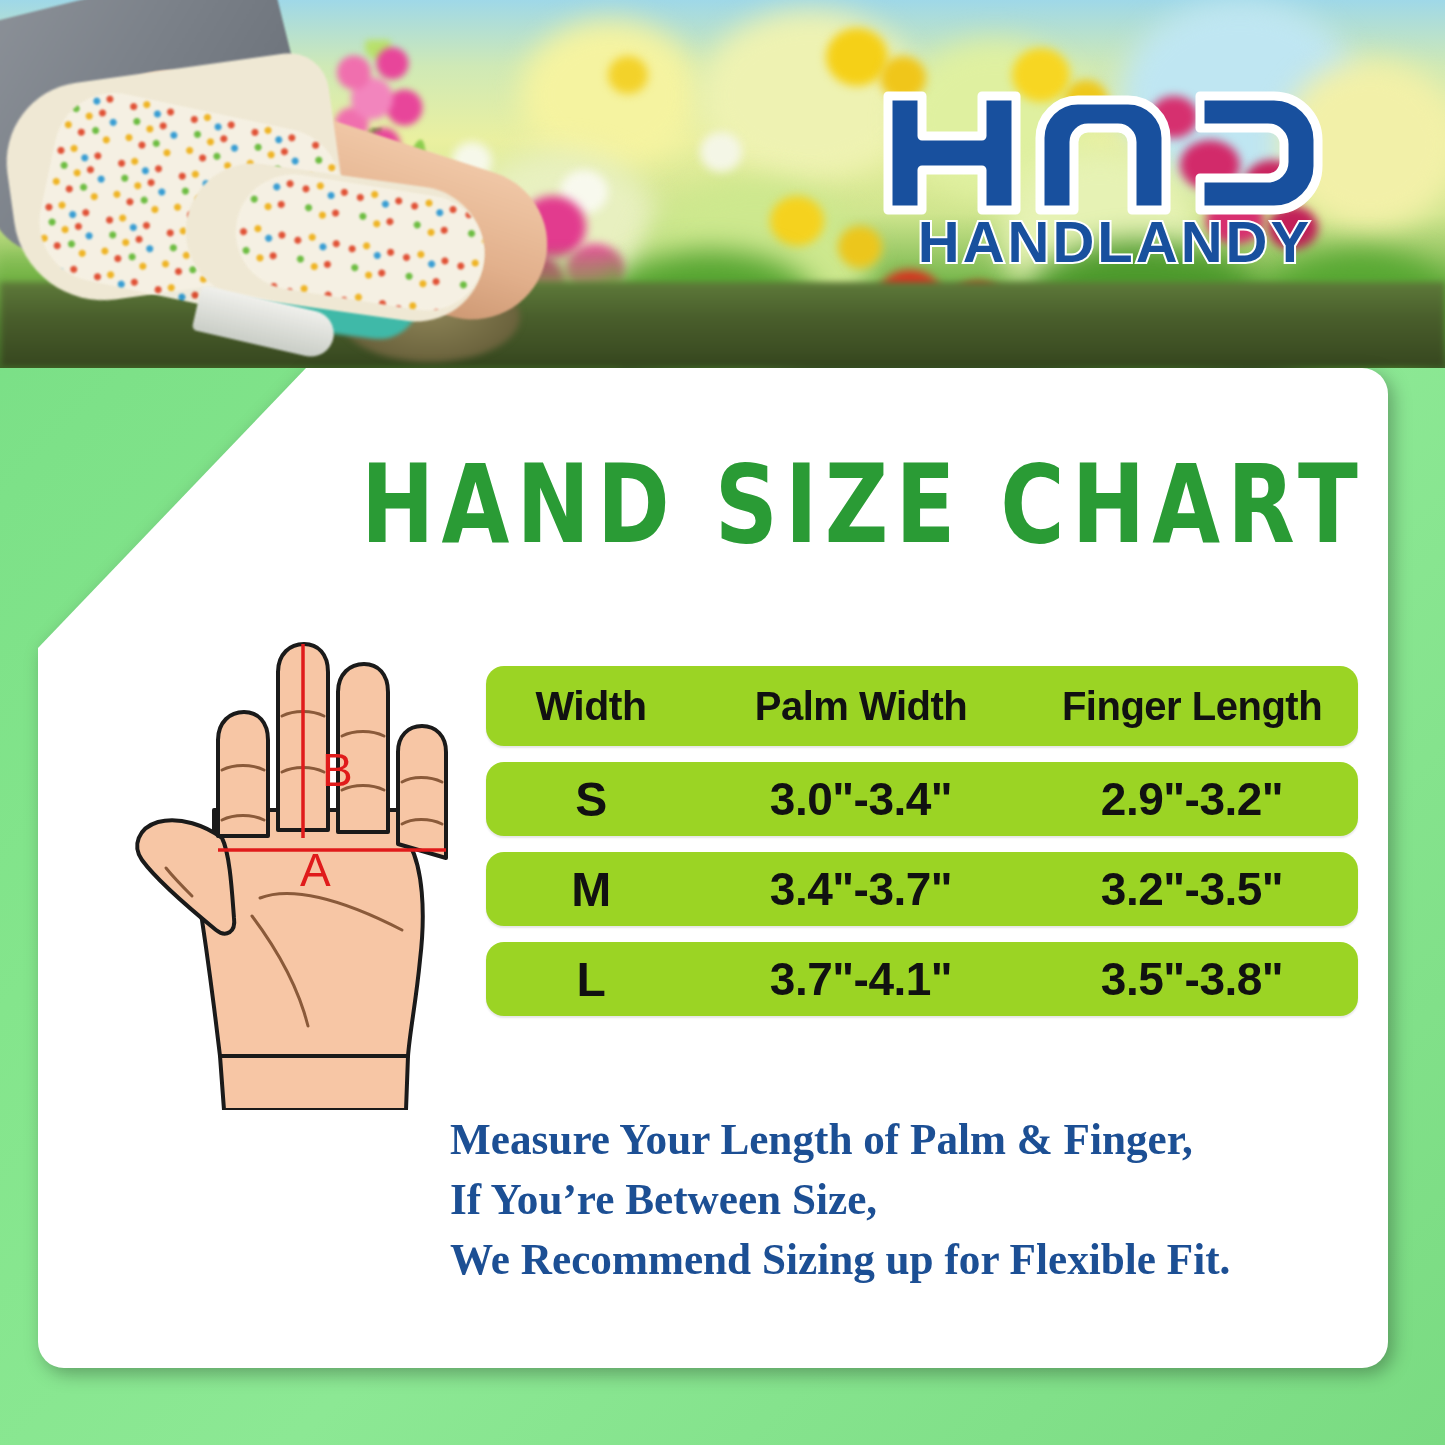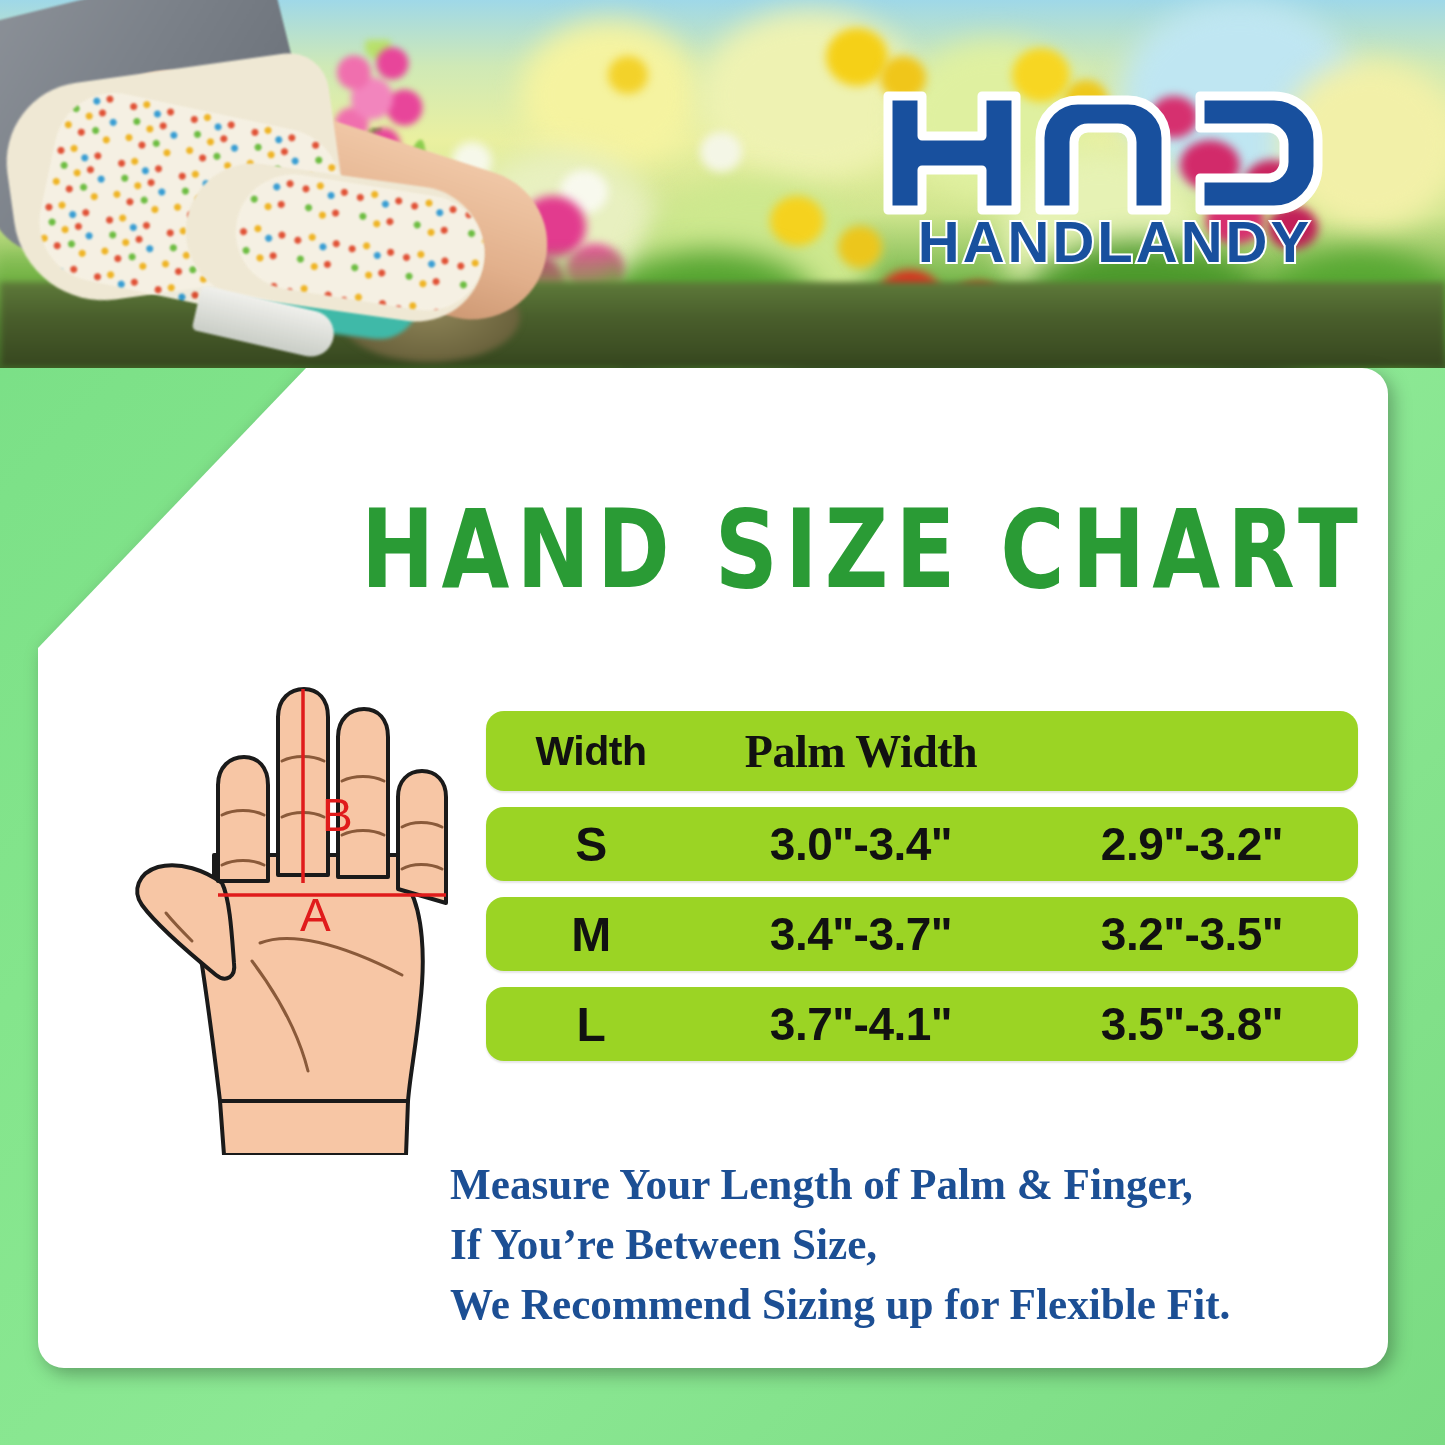--- a/index.html
+++ b/index.html
@@ -204,21 +204,21 @@
     width: 1350px; height: 1000px;
     filter: drop-shadow(5px 6px 9px rgba(0,0,0,.30));
   }
   .card {
     position: absolute; inset: 0;
     background: #ffffff;
     border-radius: 0 26px 26px 26px;
     
     clip-path: polygon(268px 0, 100% 0, 100% 100%, 0 100%, 0 280px);
   }
-  .card-inner { position: absolute; inset: 0; margin-top: 45px; }
+  .card-inner { position: absolute; inset: 0; }
 
   
   .title {
     position: absolute;
     left: 315px; top: 82px;
     width: 1020px;
     font-family: "DejaVu Sans", sans-serif;
     font-weight: 700;
     font-size: 86px;
     line-height: 1;
@@ -259,21 +259,21 @@
     color: #111111;
     font-family: "Liberation Sans", sans-serif;
     font-weight: 700;
     letter-spacing: -0.5px;
   }
   .c-size  { width: 210px; }
   .c-palm  { width: 330px; }
   .c-finger{ width: 332px; }
 
   .row.header .cell { font-size: 41px; }
-  .row.header .c-palm, .row.header .c-finger { font-size: 46px; font-family: Liberation Serif, serif; }
+  .row.header .c-palm, .row.header .c-finger { font-size: 40px; }
   .row.data .c-size { font-size: 48px; }
   .row.data .c-palm, .row.data .c-finger { font-size: 46px; }
 
   
   .note {
     position: absolute;
     left: 412px; top: 742px;
     width: 900px;
     color: #1c4f94;
     font-family: "Liberation Serif", serif;
@@ -441,20 +441,21 @@
             <line x1="108" y1="220" x2="336" y2="220"></line>
           </g>
           <text x="212" y="156" fill="#e01b1b" font-family="Liberation Sans, sans-serif" font-size="46" font-weight="400">B</text>
           <text x="190" y="256" fill="#e01b1b" font-family="Liberation Sans, sans-serif" font-size="46" font-weight="400">A</text>
         </svg>
 
         <div class="size-table">
           <div class="row header">
             <div class="cell c-size">Width</div>
             <div class="cell c-palm">Palm Width</div>
+            <div class="cell c-finger">Finger Length</div>
           </div>
 
           <div class="row data">
             <div class="cell c-size">S</div>
             <div class="cell c-palm">3.0"-3.4"</div>
             <div class="cell c-finger">2.9"-3.2"</div>
           </div>
 
           <div class="row data">
             <div class="cell c-size">M</div>

